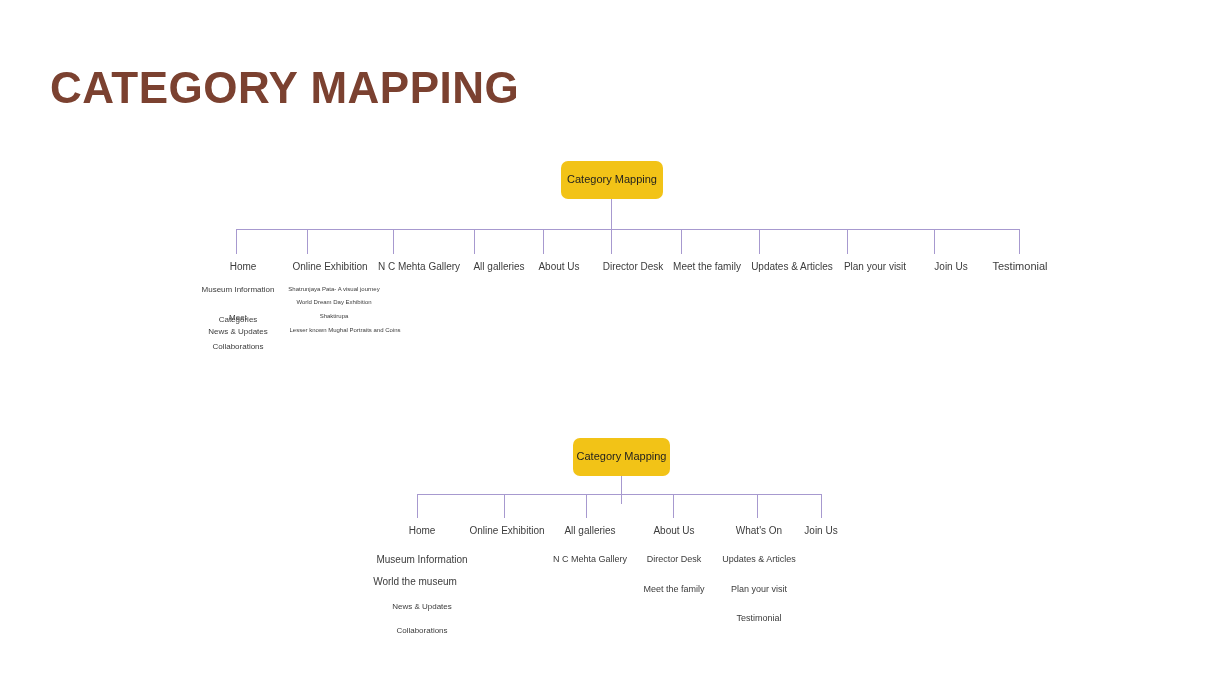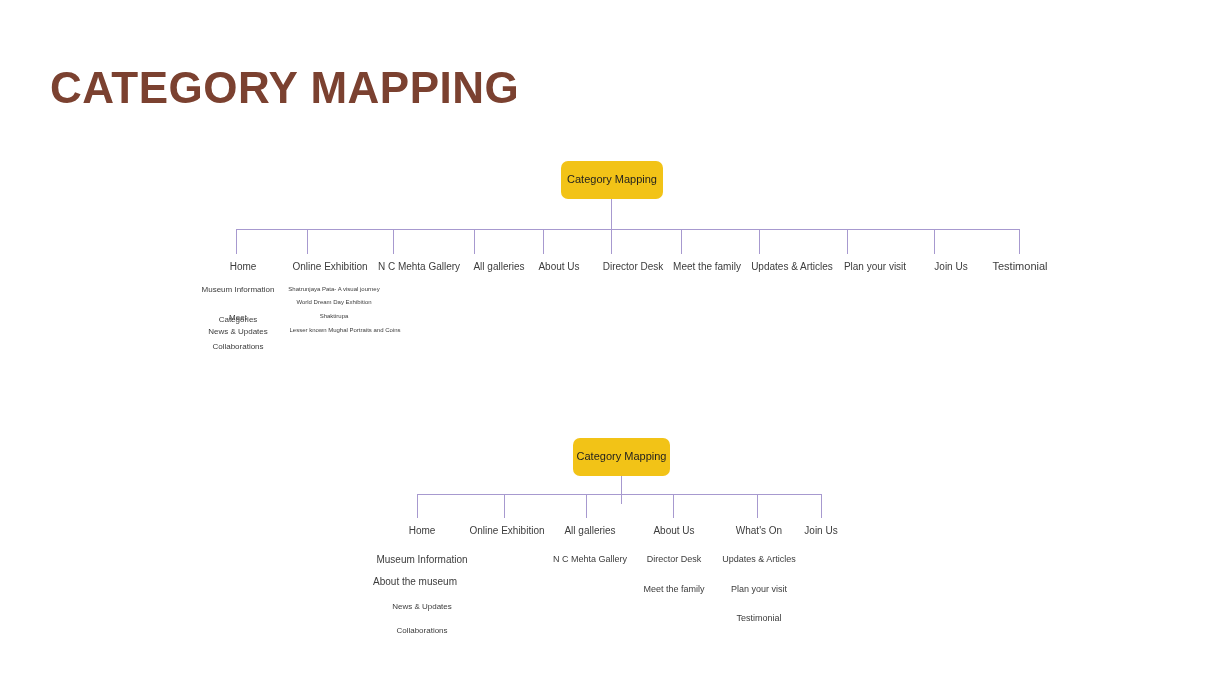--- a/index.html
+++ b/index.html
@@ -144,21 +144,21 @@
     <div class="conn v" style="left:821px; top:494px; height:24px;"></div>
 
     <div class="node-label" style="left:422px; top:525px;">Home</div>
     <div class="node-label" style="left:507px; top:525px;">Online Exhibition</div>
     <div class="node-label" style="left:590px; top:525px;">All galleries</div>
     <div class="node-label" style="left:674px; top:525px;">About Us</div>
     <div class="node-label" style="left:759px; top:525px;">What's On</div>
     <div class="node-label" style="left:821px; top:525px;">Join Us</div>
 
     <div class="sub-label s10" style="left:422px; top:554px;">Museum Information</div>
-    <div class="sub-label s10" style="left:415px; top:576px;">About the museum</div>
+    <div class="sub-label s10" style="left:415px; top:576px;">World the museum</div>
     <div class="sub-label" style="left:422px; top:602px;">News &amp; Updates</div>
     <div class="sub-label" style="left:422px; top:626px;">Collaborations</div>
 
     <div class="sub-label s9" style="left:590px; top:554px;">N C Mehta Gallery</div>
 
     <div class="sub-label s9" style="left:674px; top:554px;">Director Desk</div>
     <div class="sub-label s9" style="left:674px; top:584px;">Meet the family</div>
 
     <div class="sub-label s9" style="left:759px; top:554px;">Updates &amp; Articles</div>
     <div class="sub-label s9" style="left:759px; top:584px;">Plan your visit</div>

